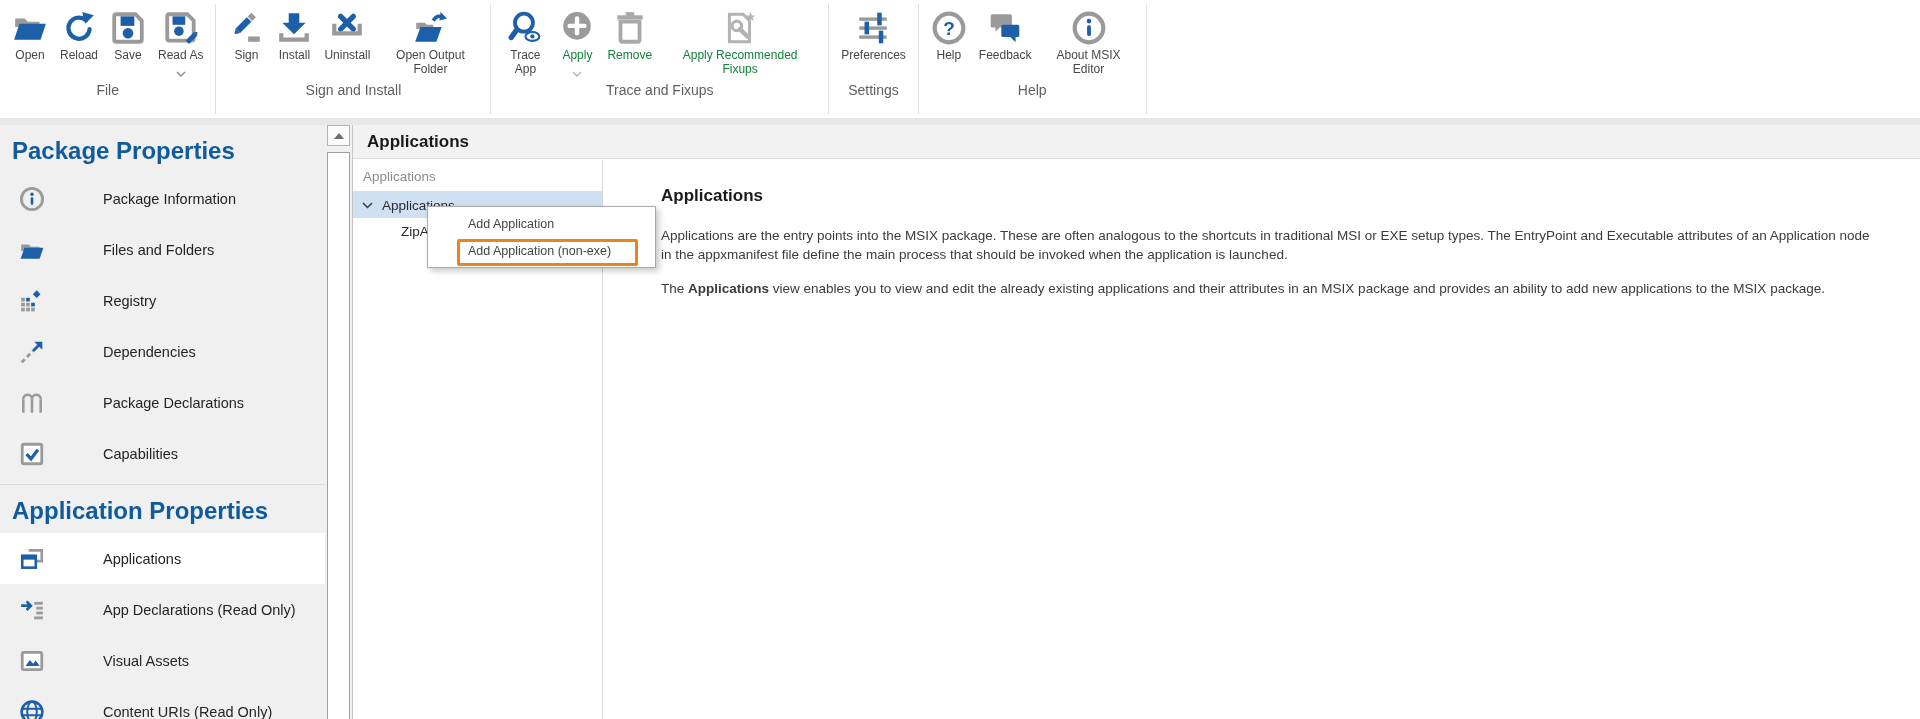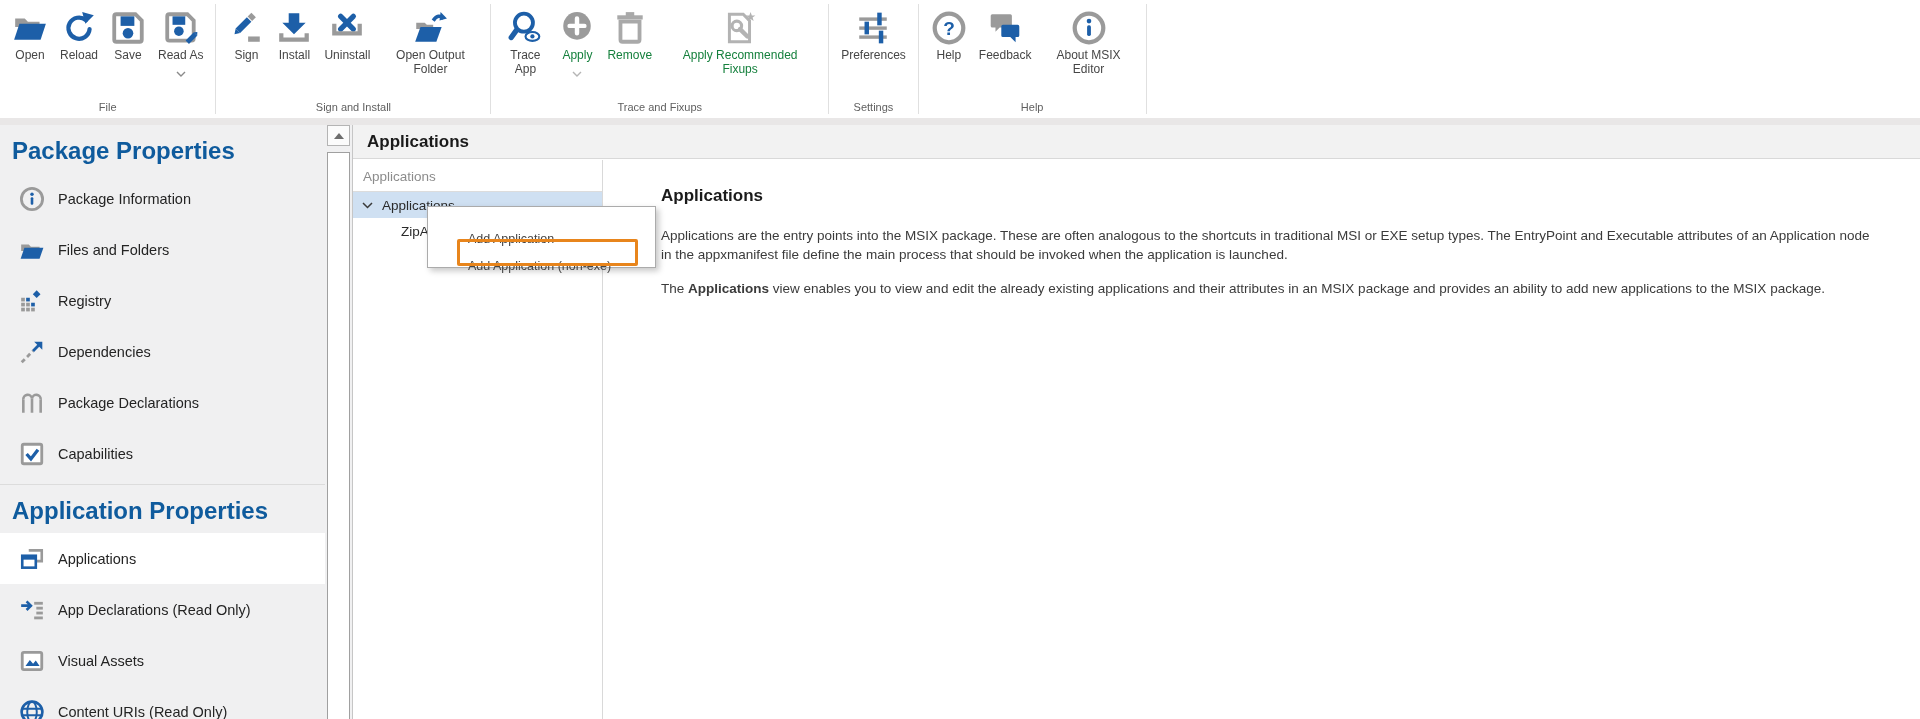--- a/index.html
+++ b/index.html
@@ -6,32 +6,32 @@
   html,body { width:1920px; height:719px; }
   body {
     position:relative; overflow:hidden; background:#fff;
     font-family:"Liberation Sans", sans-serif; color:#2b2b2b;
   }
   
   #ribbon { position:absolute; left:0; top:0; right:0; height:118px; background:#fff; display:flex; align-items:stretch; }
   #ribbon-bottom-strip { position:absolute; left:0; top:118px; right:0; height:7px; background:#e9e7e7; }
   .ribbon-group { display:flex; flex-direction:column; }
   .rg-buttons { display:flex; align-items:flex-start; padding:6px 6px 0 6px; flex:1; }
-  .rg-label { text-align:center; font-size:11px; color:#5f5f5f; padding:2px 6px 5px 6px; }
+  .rg-label { text-align:center; font-size:14px; color:#5f5f5f; padding:2px 6px 20px 6px; }
   .ribbon-sep { width:1px; background:#e0e0e0; margin:4px 0; }
   .rbtn { display:flex; flex-direction:column; align-items:center; padding:2px 6px 0 6px; min-width:46px; cursor:pointer; }
   .rbtn .icon { height:40px; display:flex; align-items:center; justify-content:center; }
   .rbtn .lbl { font-size:12px; color:#464646; text-align:center; line-height:1.18; }
   .rbtn .chev { height:8px; margin-top:1px; }
   .rbtn.disabled .lbl { color:#15803d; }
   .w40 { max-width:44px; } .w92 { max-width:96px; } .w150 { max-width:152px; } .w86 { max-width:90px; }
   
   #sidebar { position:absolute; left:0; top:125px; width:325px; bottom:0; background:#f0f0f1; }
   .side-heading { font-size:24px; font-weight:bold; color:#0f5b9d; padding:12px 0 8px 12px; }
-  .side-item { height:51px; display:flex; align-items:center; padding-left:18px; cursor:pointer; }
+  .side-item { height:51px; display:flex; align-items:center; padding-left:18px; cursor:pointer;gap:45px; }
   .side-item .sicon { width:27px; height:27px; display:flex; align-items:center; justify-content:center; margin-right:13px; }
   .side-item .slbl { font-size:14.5px; color:#242424; }
   .side-item.selected { background:#ffffff; }
   .side-sep { height:1px; background:#dcdcdc; margin-top:5px; }
   
   #side-scrollbar { position:absolute; left:325px; top:125px; width:27px; bottom:0; background:#f0f0f1; }
   #side-scroll-up { position:absolute; left:2px; top:0; width:23px; height:21px; background:#fbfbfb; border:1px solid #b4b4b4; display:flex; align-items:center; justify-content:center; cursor:pointer; }
   #side-scroll-thumb { position:absolute; left:2px; top:27px; width:23px; bottom:0; background:#ffffff; border:1px solid #a0a0a0; border-bottom:none; cursor:pointer; }
   
   #center { position:absolute; left:352px; top:125px; right:0; bottom:0; background:#fff; border-left:1px solid #c6c6c6; }
@@ -43,21 +43,21 @@
   .tree-row { height:26px; display:flex; align-items:center; font-size:13.5px; color:#2b2b2b; cursor:pointer; }
   .tree-row.selected { background:#cfe0f2; padding-left:9px; }
   .tree-row.selected .tlbl { margin-left:9px; }
   .tree-row.child { padding-left:48px; }
   #content { position:absolute; left:251px; top:35px; right:0; bottom:0; background:#fff; padding:26px 40px 0 57px; }
   #content h2 { font-size:17px; color:#1a1a1a; margin-bottom:20px; }
   #content p { font-size:13.5px; color:#3b3b3b; line-height:1.42; max-width:1225px; margin-bottom:15px; }
   
   #context-menu { position:absolute; left:427px; top:206px; width:229px; height:62px; background:#fff; border:1px solid #ababab; box-shadow:3px 3px 6px rgba(0,0,0,.22); z-index:20; }
   .menu-item { height:27px; display:flex; align-items:center; padding-left:40px; font-size:12.5px; color:#444; cursor:pointer; }
-  .menu-item:first-child { margin-top:18px; }
+  .menu-item:first-child { margin-top:3px; }
   #highlight-box { position:absolute; left:29px; top:32px; width:181px; height:27px; border:3px solid #e8851c; border-radius:2px; pointer-events:none; }
 </style>
 </head>
 <body>
 
 <div id="ribbon">
 
   <div class="ribbon-group">
     <div class="rg-buttons">
       <div class="rbtn">

